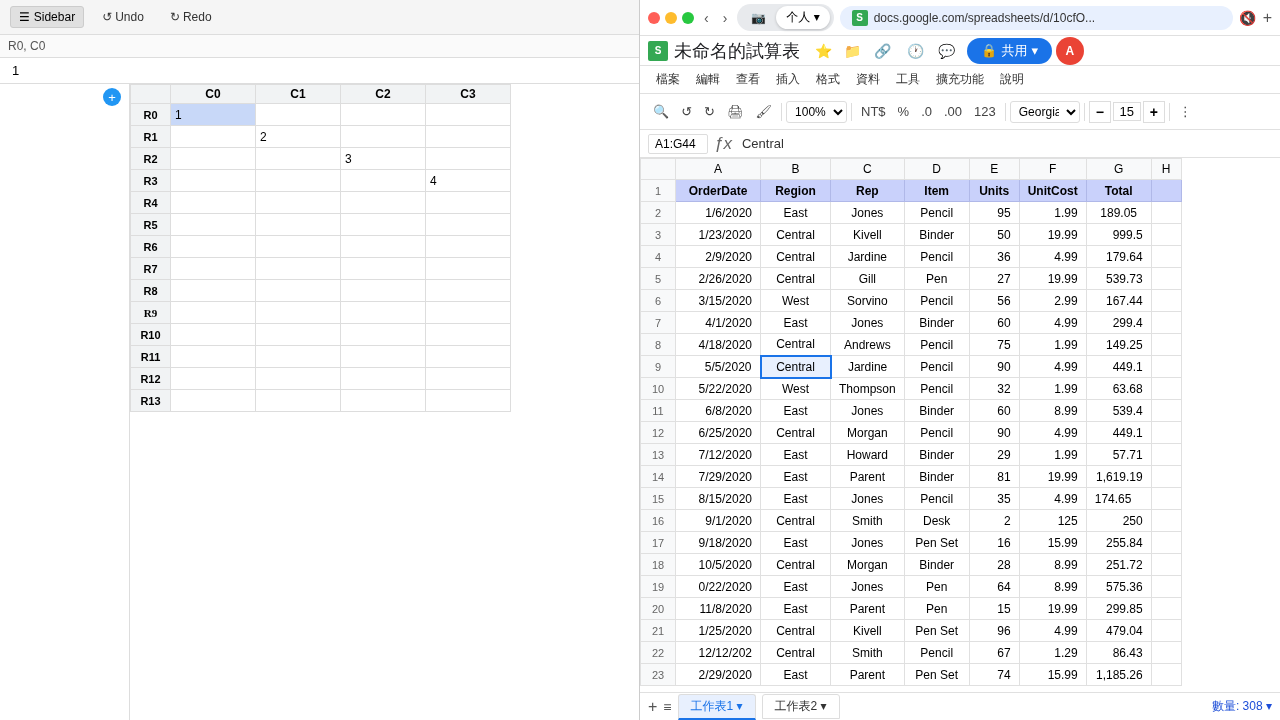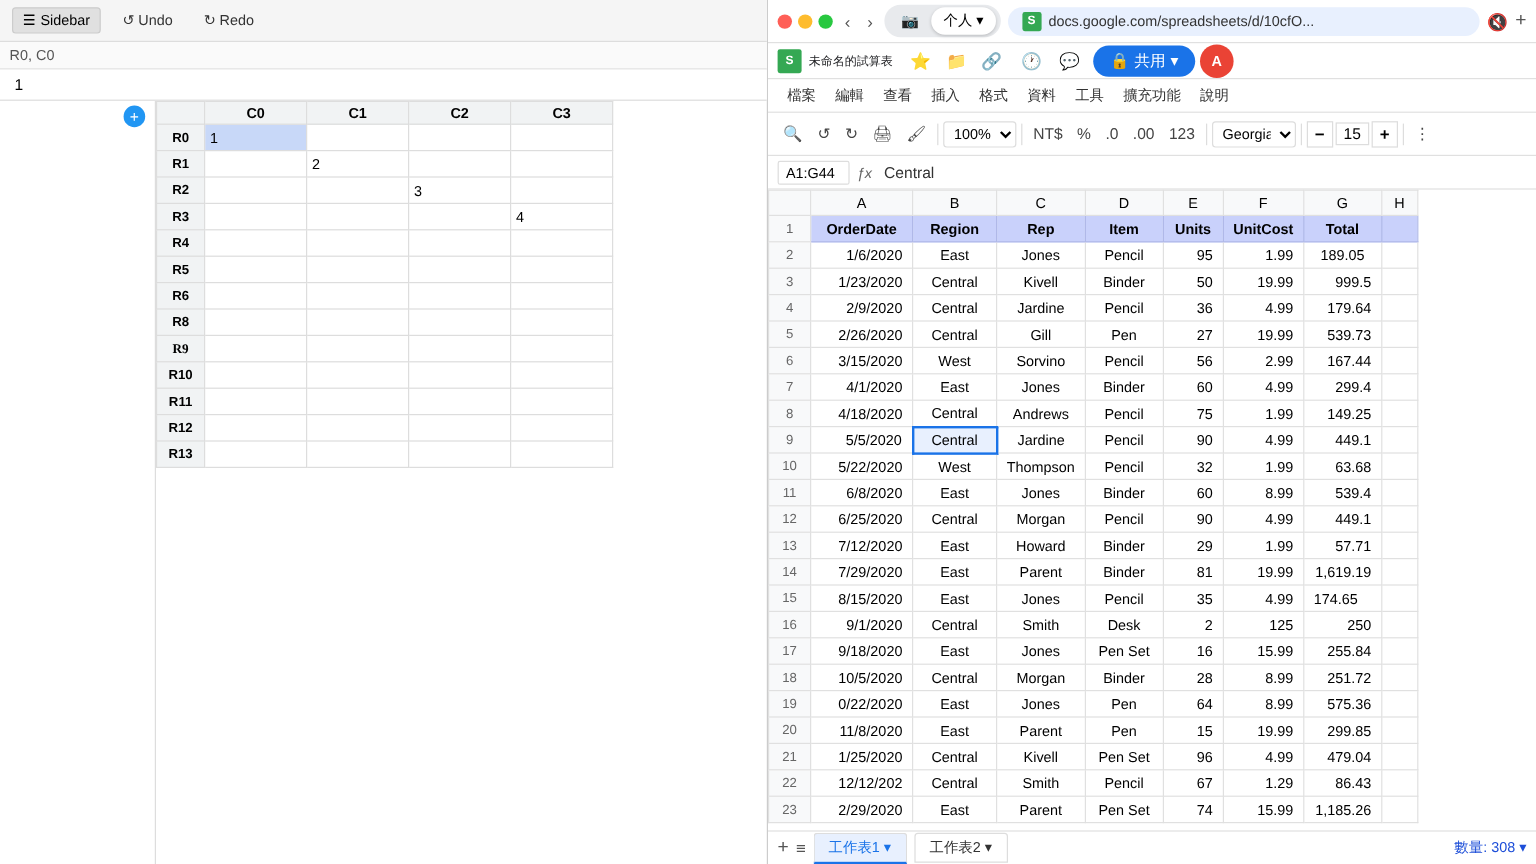--- a/index.html
+++ b/index.html
@@ -234,21 +234,21 @@
       color: white;
       font-size: 10px;
       font-weight: bold;
       display: flex;
       align-items: center;
       justify-content: center;
       margin-right: 4px;
     }
 
     .sheets-title {
-      font-size: 10px;
+      font-size: 18px;
       font-weight: 500;
       color: #202124;
       margin-right: 8px;
     }
 
     .icon-btn {
       padding: 3px 5px;
       cursor: pointer;
       color: #555;
       font-size: 14px;
@@ -381,21 +381,21 @@
       width: 60px;
       padding: 2px 6px;
       border: 1px solid #ddd;
       font-size: 12px;
       background: #fff;
       border-radius: 2px;
     }
 
     .fx-icon {
       color: #666;
-      font-size: 12px;
+      font-size: 17px;
       font-style: italic;
       cursor: default;
     }
 
     .formula-content {
       flex: 1;
       font-size: 13px;
       color: #333;
       padding: 2px 4px;
     }
@@ -576,20 +576,27 @@
               </tr>
               <tr>
                 <th style="background: rgb(241, 243, 244); border: 1px solid rgb(221, 221, 221); min-width: 40px; font-size: 11px; padding: 2px 4px; text-align: center;">R5</th>
                 <td style="border: 1px solid rgb(221, 221, 221); min-width: 85px; height: 22px; font-size: 12px; padding: 2px 4px; background: rgb(255, 255, 255);"></td>
                 <td style="border: 1px solid rgb(221, 221, 221); min-width: 85px; height: 22px; font-size: 12px; padding: 2px 4px; background: rgb(255, 255, 255);"></td>
                 <td style="border: 1px solid rgb(221, 221, 221); min-width: 85px; height: 22px; font-size: 12px; padding: 2px 4px; background: rgb(255, 255, 255);"></td>
                 <td style="border: 1px solid rgb(221, 221, 221); min-width: 85px; height: 22px; font-size: 12px; padding: 2px 4px; background: rgb(255, 255, 255);"></td>
               </tr>
               <tr>
                 <th style="background: rgb(241, 243, 244); border: 1px solid rgb(221, 221, 221); min-width: 40px; font-size: 11px; padding: 2px 4px; text-align: center;">R6</th>
+                <td style="border: 1px solid rgb(221, 221, 221); min-width: 85px; height: 22px; font-size: 12px; padding: 2px 4px; background: rgb(255, 255, 255);"></td>
+                <td style="border: 1px solid rgb(221, 221, 221); min-width: 85px; height: 22px; font-size: 12px; padding: 2px 4px; background: rgb(255, 255, 255);"></td>
+                <td style="border: 1px solid rgb(221, 221, 221); min-width: 85px; height: 22px; font-size: 12px; padding: 2px 4px; background: rgb(255, 255, 255);"></td>
+                <td style="border: 1px solid rgb(221, 221, 221); min-width: 85px; height: 22px; font-size: 12px; padding: 2px 4px; background: rgb(255, 255, 255);"></td>
+              </tr>
+              <tr>
+                <th style="background: rgb(241, 243, 244); border: 1px solid rgb(221, 221, 221); min-width: 40px; font-size: 11px; padding: 2px 4px; text-align: center;">R7</th>
                 <td style="border: 1px solid rgb(221, 221, 221); min-width: 85px; height: 22px; font-size: 12px; padding: 2px 4px; background: rgb(255, 255, 255);"></td>
                 <td style="border: 1px solid rgb(221, 221, 221); min-width: 85px; height: 22px; font-size: 12px; padding: 2px 4px; background: rgb(255, 255, 255);"></td>
                 <td style="border: 1px solid rgb(221, 221, 221); min-width: 85px; height: 22px; font-size: 12px; padding: 2px 4px; background: rgb(255, 255, 255);"></td>
                 <td style="border: 1px solid rgb(221, 221, 221); min-width: 85px; height: 22px; font-size: 12px; padding: 2px 4px; background: rgb(255, 255, 255);"></td>
               </tr>
               <tr>
                 <th style="background: rgb(241, 243, 244); border: 1px solid rgb(221, 221, 221); min-width: 40px; font-size: 11px; padding: 2px 4px; text-align: center;">R8</th>
                 <td style="border: 1px solid rgb(221, 221, 221); min-width: 85px; height: 22px; font-size: 12px; padding: 2px 4px; background: rgb(255, 255, 255);"></td>
                 <td style="border: 1px solid rgb(221, 221, 221); min-width: 85px; height: 22px; font-size: 12px; padding: 2px 4px; background: rgb(255, 255, 255);"></td>
                 <td style="border: 1px solid rgb(221, 221, 221); min-width: 85px; height: 22px; font-size: 12px; padding: 2px 4px; background: rgb(255, 255, 255);"></td>

